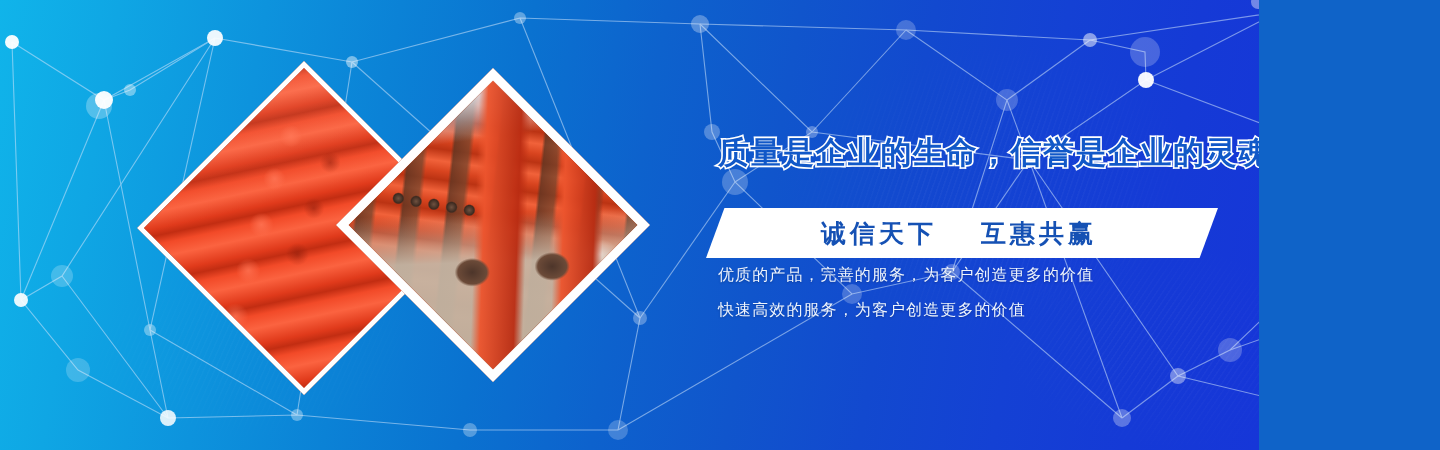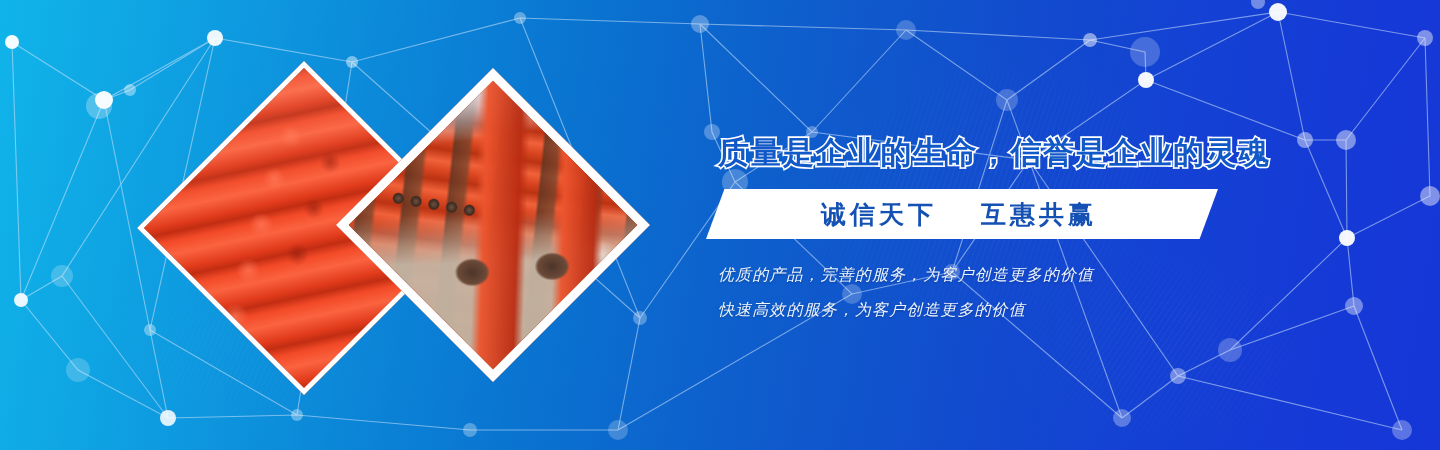--- a/index.html
+++ b/index.html
@@ -4,21 +4,21 @@
 <style>
   * { margin:0; padding:0; box-sizing:border-box; }
   html, body {
     width:1440px; height:450px; overflow:hidden;
     font-family:"Liberation Sans","DejaVu Sans",sans-serif;
     background:#0f63c8;
   }
 
   #banner {
     position:relative;
-    width:1440px; height:450px;
+    width:1259px; height:450px;
     overflow:hidden;
     background:linear-gradient(100deg,
       #10b4ea 0%,
       #0fa6e4 9%,
       #0d93dd 20%,
       #0b82d6 30%,
       #0a72d0 40%,
       #0d62cd 50%,
       #1055cc 60%,
       #1249cf 70%,
@@ -158,21 +158,21 @@
     letter-spacing:1.5px;
     white-space:nowrap;
     color:#1158c8;
     -webkit-text-stroke:3.2px #ffffff;
     paint-order:stroke fill;
     text-shadow:0 1px 0 rgba(255,255,255,.5);
   }
 
   #ribbon {
     position:absolute;
-    left:706px; top:189px;
+    left:706px; top:208px;
     width:512px; height:50px;
     background:#ffffff;
     clip-path:polygon(3.6% 0%, 100% 0%, 96.4% 100%, 0% 100%);
     box-shadow:0 1px 5px rgba(0,0,0,.12);
   }
   #ribbon-text {
     position:absolute;
     left:0; top:0; width:100%; height:100%;
     display:flex; align-items:center; justify-content:center;
     color:#1551b4;
@@ -184,21 +184,20 @@
   }
 
   .subline {
     position:absolute;
     left:718px;
     color:#eef4fd;
     font-size:16px;
     letter-spacing:1.1px;
     white-space:nowrap;
     text-shadow:0 1px 2px rgba(3,28,80,.35);
-    font-style:italic;
   }
   #subline-1 { top:265px; }
   #subline-2 { top:300px; }
 </style>
 </head>
 <body>
 
 <div id="banner">
 
   <svg id="mesh" viewBox="0 0 1440 450" preserveAspectRatio="none">

